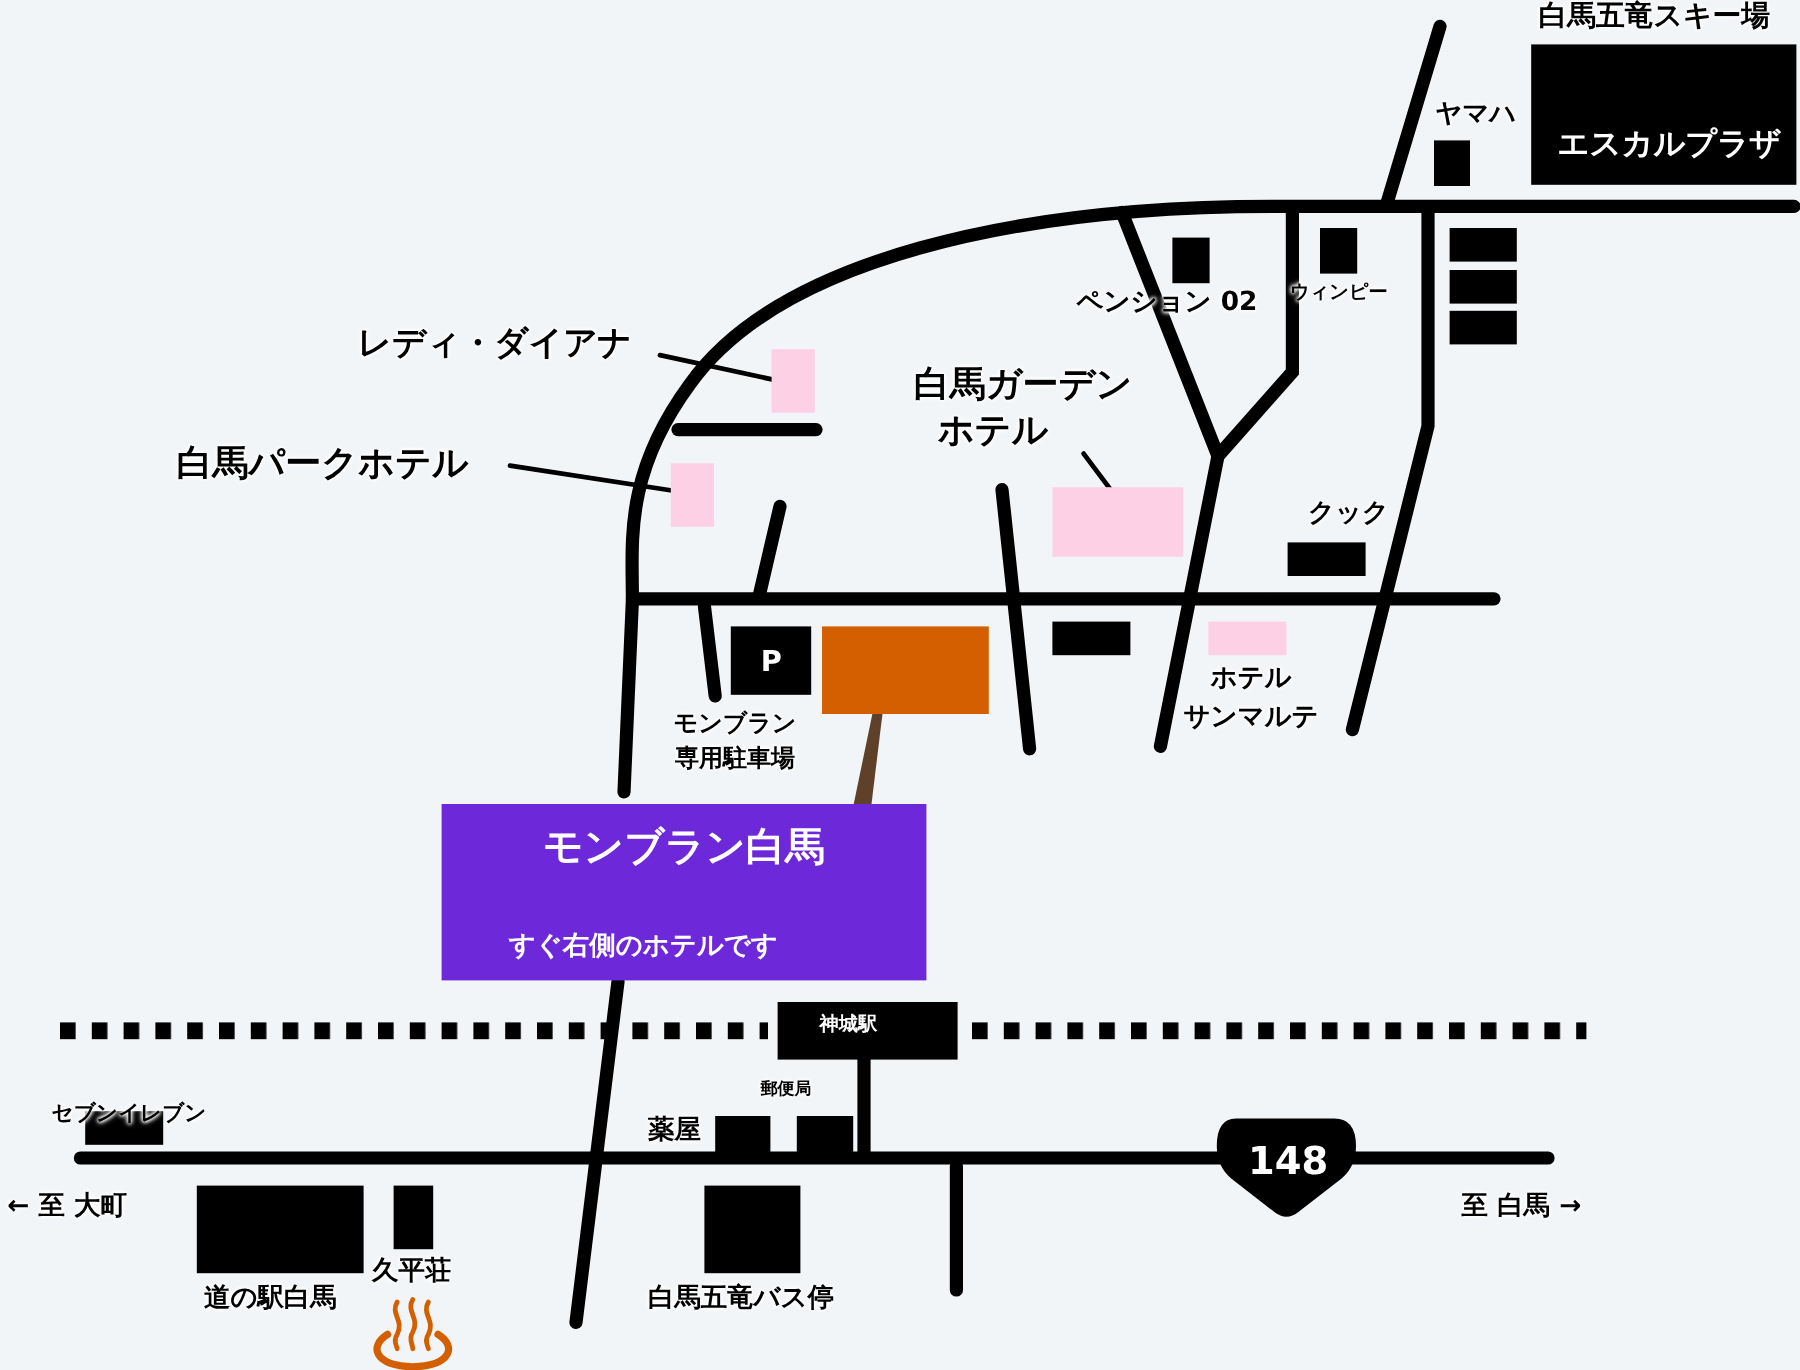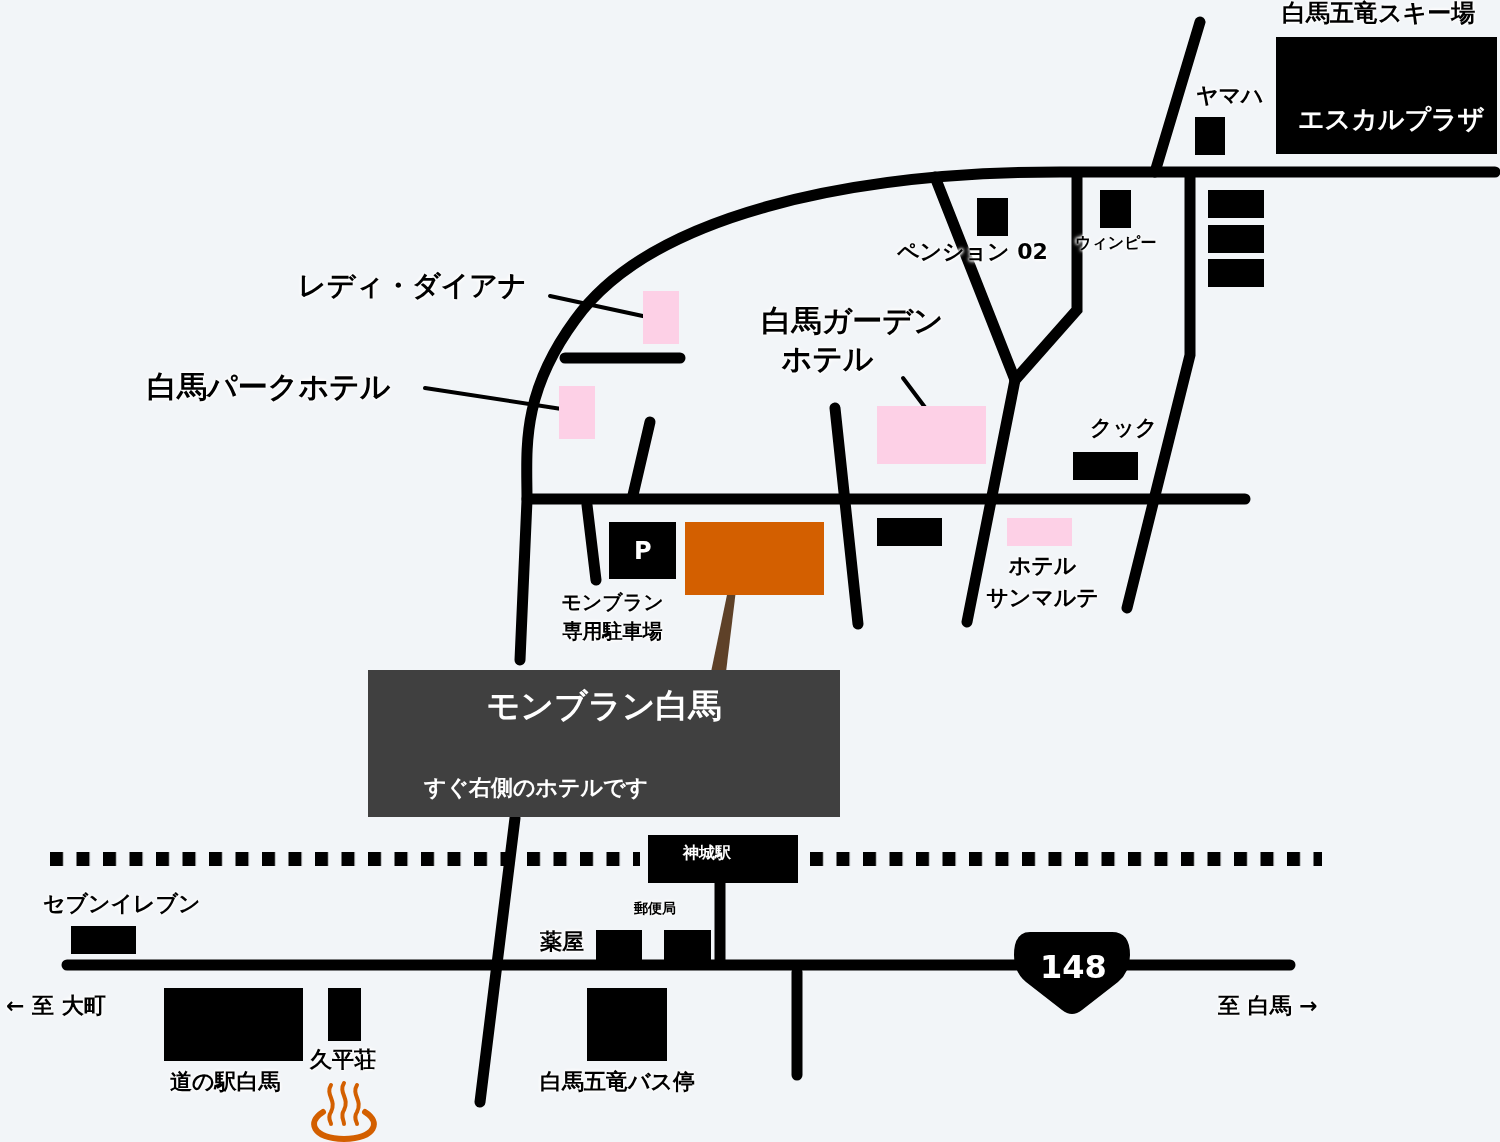--- a/index.html
+++ b/index.html
@@ -5,21 +5,21 @@
   html, body { margin:0; padding:0; }
   body { width:1500px; height:1142px; background:#f2f5f8; position:relative; overflow:hidden;
          font-family:"DejaVu Sans","Liberation Sans",sans-serif; }
   #map { position:absolute; left:0; top:0; width:1500px; height:1142px; }
   .lbl { position:absolute; font-weight:bold; color:#000; white-space:nowrap;
          text-shadow: 0 0 3px #fff, 0 0 3px #fff, 0 0 4px #fff, 0 0 5px #fff; line-height:1.25; }
   .blk { position:absolute; background:#000; }
   .pink { position:absolute; background:#fdd0e6; }
   .wlbl { position:absolute; color:#fff; font-weight:bold; white-space:nowrap; }
   .center { text-align:center; }
-  #info { position:absolute; left:368px; top:670px; width:472px; height:147px; background:#404040; color:#fff; }
+  #info { position:absolute; left:368px; top:670px; width:404px; height:147px; background:#6d28d9; color:#fff; }
   #info .title { position:absolute; left:0; right:0; top:14px; text-align:center; font-size:33px; font-weight:bold; }
   #info .line { position:absolute; left:56px; font-size:22px; font-weight:bold; }
 </style>
 </head>
 <body>
 
 <svg id="map" viewBox="0 0 1500 1142" xmlns="http://www.w3.org/2000/svg">
   <g stroke="#000" stroke-width="11" stroke-linecap="round" fill="none">
 
     <path d="M1495 172 L1060 172 C 850 172 650 215 575 320 C 520 395 527 450 527 500 L 520 660"></path>
@@ -119,21 +119,21 @@
 </div>
 <div class="lbl" style="left:1070px;top:414px;font-size:22px;margin-left:20px;">クック</div>
 <div class="lbl center" style="left:980px;top:550px;font-size:22px;width:125px;line-height:1.45;">
   <div>ホテル</div>
   <div>サンマルテ</div>
 </div>
 <div class="lbl center" style="left:545px;top:588px;font-size:20px;width:135px;line-height:1.45;">
   <div>モンブラン</div>
   <div>専用駐車場</div>
 </div>
-<div class="lbl" style="left:43px;top:890px;font-size:22px;">セブンイレブン</div>
+<div class="lbl" style="left:43px;top:917px;font-size:18px;">セブンイレブン</div>
 <div class="lbl" style="left:540px;top:928px;font-size:22px;">薬屋</div>
 <div class="lbl" style="left:634px;top:900px;font-size:14px;">郵便局</div>
 <div class="lbl" style="left:6px;top:992px;font-size:22px;">← 至 大町</div>
 <div class="lbl" style="left:1218px;top:992px;font-size:22px;">至 白馬 →</div>
 <div class="lbl" style="left:170px;top:1068px;font-size:22px;">道の駅白馬</div>
 <div class="lbl" style="left:310px;top:1046px;font-size:22px;">久平荘</div>
 <div class="lbl" style="left:540px;top:1068px;font-size:22px;">白馬五竜バス停</div>
 
 <div id="info">
   <div class="title">モンブラン白馬</div>

